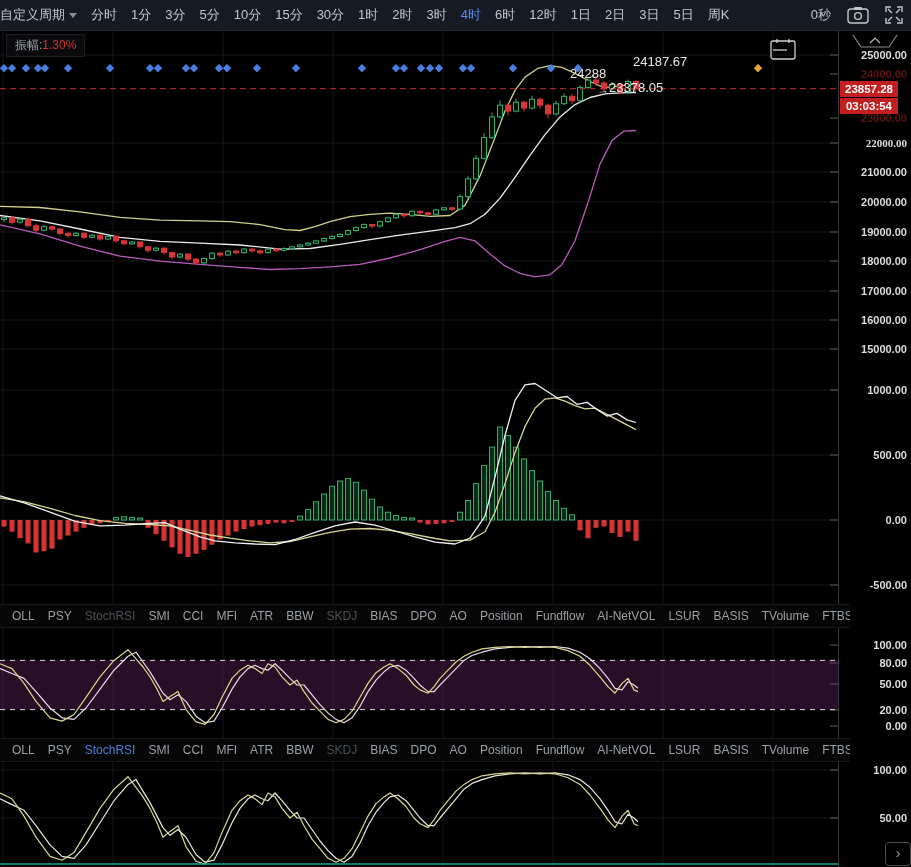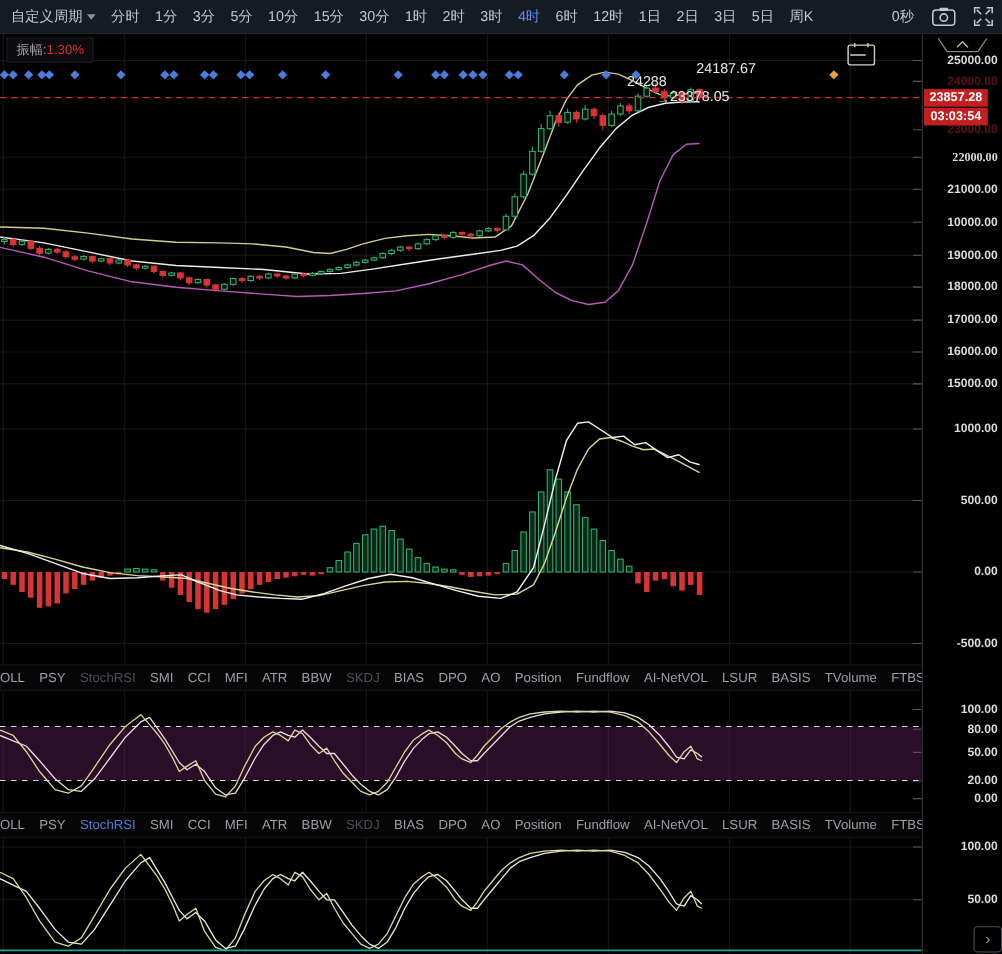--- a/index.html
+++ b/index.html
@@ -1,42 +1,42 @@
 <!DOCTYPE html>
 <html><head>
 <meta charset="utf-8">
 <style>
   html,body{margin:0;padding:0;background:#000;}
   body{width:911px;height:867px;position:relative;overflow:hidden;
        font-family:"Liberation Sans","DejaVu Sans",sans-serif;}
   
   #toolbar{position:absolute;left:0;top:0;width:911px;height:30px;background:#161a23;
            border-bottom:1px solid #23262e;display:flex;align-items:center;z-index:30;}
-  #tf-list{display:flex;align-items:center;gap:14px;padding-left:10px;font-size:13px;color:#c2c6cd;}
+  #tf-list{display:flex;align-items:center;gap:14px;font-size:13px;color:#c2c6cd;}
   .tf-item{cursor:pointer;white-space:nowrap;}
   .tf-item.active{color:#5b8dee;}
   .caret{display:inline-block;width:0;height:0;border-left:4px solid transparent;
          border-right:4px solid transparent;border-top:5px solid #8a8f98;margin-left:4px;vertical-align:middle;}
   #toolbar-right{position:absolute;right:8px;top:0;height:30px;display:flex;align-items:center;gap:16px;color:#c2c6cd;font-size:13px;}
   
   #chart-wrap{position:absolute;left:0;top:30px;width:911px;height:837px;background:#000;}
   #chart-svg{position:absolute;left:0;top:0;}
   #axis-col{position:absolute;left:838px;top:0;width:73px;height:837px;border-left:1px solid #34363e;}
   .axis-label{position:absolute;right:5px;transform:translateY(-50%);font-size:11px;font-weight:bold;color:#dcdcdc;white-space:nowrap;}
   .axis-hidden{position:absolute;right:5px;transform:translateY(-50%);font-size:11px;font-weight:bold;color:#5c1414;white-space:nowrap;z-index:1;}
   .badge{position:absolute;left:1px;width:58px;height:16px;background:#c41f1f;color:#fff;
          font-size:11.5px;font-weight:bold;text-align:center;line-height:16px;z-index:2;}
   #amp-box{position:absolute;left:6px;top:4px;padding:2px 8px;background:#0b0b0d;border:1px solid #1d1f26;
            font-size:12px;color:#9aa0a6;z-index:5;}
   #amp-box b{color:#d23434;font-weight:normal;text-align:center;}
   #main-title{position:absolute;left:155px;top:2px;font-size:17px;font-weight:bold;color:#e03030;z-index:5;letter-spacing:1px;}
   .anno{position:absolute;font-size:13px;color:#e8e8e8;z-index:6;white-space:nowrap;}
   .arrow{position:absolute;font-size:12px;color:#d8d8d8;z-index:6;}
   .tab-row{position:absolute;left:0;width:838px;height:22px;display:flex;align-items:center;gap:13px;
-           padding-left:0;font-size:12px;color:#9aa0a6;background:#060607;
+           padding-left:12px;font-size:12px;color:#9aa0a6;background:#060607;
            border-top:1px solid #17181d;border-bottom:1px solid #17181d;z-index:8;overflow:hidden;}
   .tab{white-space:nowrap;cursor:pointer;}
   .tab.dim{color:#4b5056;}
   .tab.active{color:#4a80d8;}
   #row1{top:574px;}
   #row2{top:708px;}
   #cal-icon{position:absolute;left:770px;top:8px;z-index:6;}
   #collapse-tab{position:absolute;left:852px;top:4px;z-index:6;}
   #next-btn{position:absolute;left:885px;top:812px;width:24px;height:22px;border:1px solid #4d4f55;
             border-radius:4px;color:#9aa0a6;font-size:14px;text-align:center;line-height:20px;z-index:6;}
@@ -493,21 +493,21 @@
     </div>
 
   <div id="axis-col">
     <div class="badge" id="badge-price" style="top: 51px;">23857.28</div>
     <div class="badge" id="badge-time" style="top: 68px;">03:03:54</div>
   <div class="axis-hidden" style="top: 44px;">24000.00</div>
       <div class="axis-hidden" style="top: 88px;">23000.00</div>
       <div class="axis-label" style="top: 25px;">25000.00</div>
       <div class="axis-label" style="top: 113px; font-family: Liberation Serif, serif;">22000.00</div>
       <div class="axis-label" style="top: 142px;">21000.00</div>
-      <div class="axis-label" style="top: 172px;">10000.00</div>
+      <div class="axis-label" style="top: 172px;">20000.00</div>
       <div class="axis-label" style="top: 202px;">19000.00</div>
       <div class="axis-label" style="top: 231px;">18000.00</div>
       <div class="axis-label" style="top: 261px;">17000.00</div>
       <div class="axis-label" style="top: 290px;">16000.00</div>
       <div class="axis-label" style="top: 319px;">15000.00</div>
       <div class="axis-label" style="top: 360px;">1000.00</div>
       <div class="axis-label" style="top: 425px;">500.00</div>
       <div class="axis-label" style="top: 490px;">0.00</div>
       <div class="axis-label" style="top: 555px;">-500.00</div>
       <div class="axis-label" style="top: 615px;">100.00</div>

